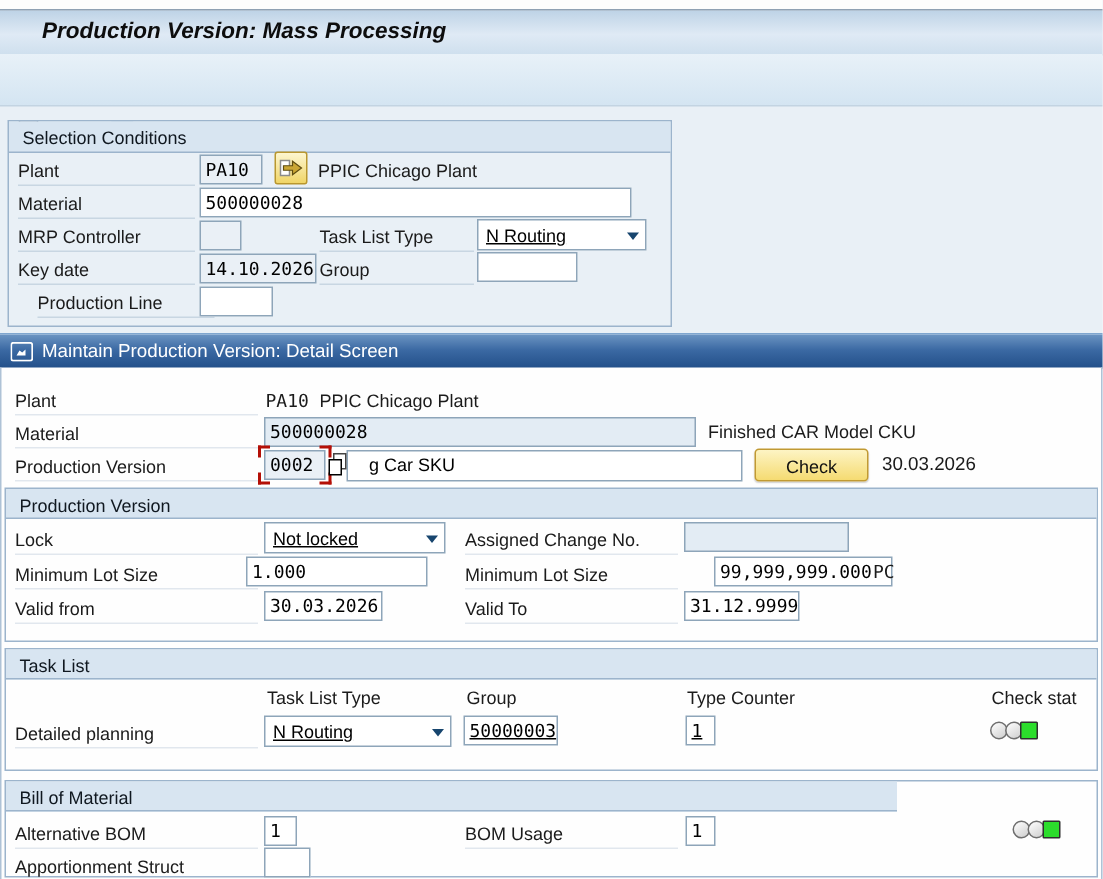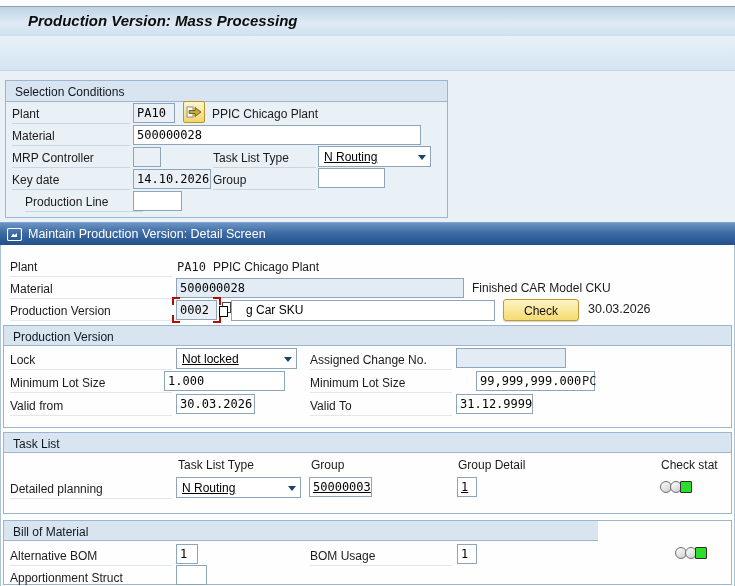--- a/index.html
+++ b/index.html
@@ -182,21 +182,21 @@
 <span class="lb lu2" style="left:10px;top:396px;width:162px;">Valid from</span>
 <div class="f" style="left:176px;top:394px;width:79px;height:20px;">30.03.2026</div>
 <span class="lb lu2" style="left:310px;top:396px;width:142px;">Valid To</span>
 <div class="f" style="left:456px;top:394px;width:77px;height:20px;">31.12.9999</div>
 
 <div class="box" style="left:3px;top:432px;width:729px;height:82px;">
   <div class="cap" style="left:0;top:0;width:727px;height:20px;">Task List</div>
 </div>
 <span class="lb" style="left:178px;top:458px;">Task List Type</span>
 <span class="lb" style="left:311px;top:458px;">Group</span>
-<span class="lb" style="left:458px;top:458px;">Group Detail</span>
+<span class="lb" style="left:458px;top:458px;">Type Counter</span>
 <span class="lb" style="left:661px;top:458px;">Check stat</span>
 
 <span class="lb lu2" style="left:10px;top:479px;width:162px;">Detailed planning</span>
 <div class="drop" style="left:176px;top:477px;width:125px;height:21px;">
   <span>N Routing</span>
   <b class="tri"></b>
 </div>
 <div class="f" style="left:309px;top:477px;width:63px;height:20px;"><span class="ul">50000003</span></div>
 <div class="f" style="left:457px;top:477px;width:20px;height:20px;"><span class="ul">1</span></div>
 <span class="sic" style="left:660px;top:481px;">

